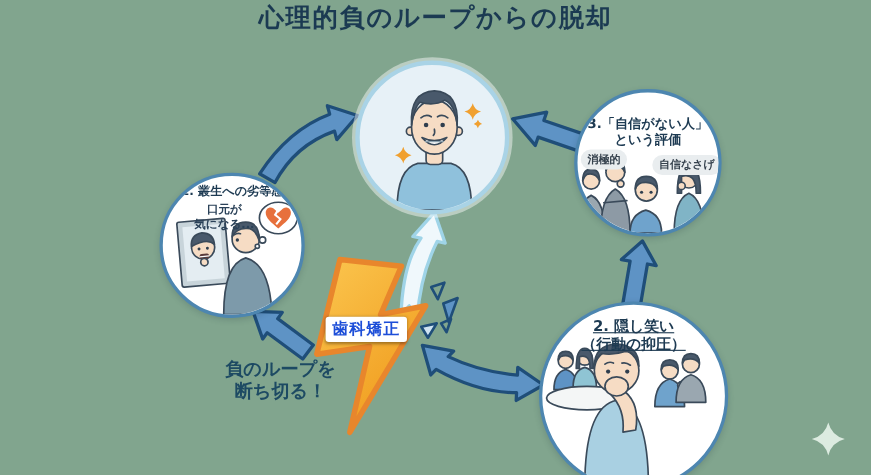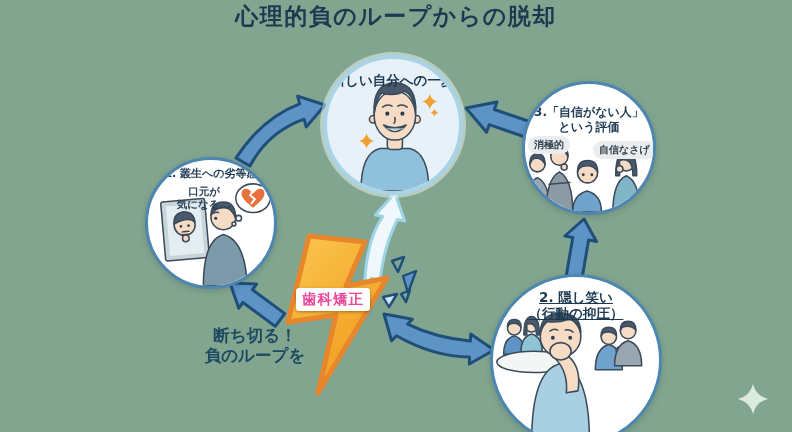--- a/index.html
+++ b/index.html
@@ -30,21 +30,21 @@
   .step2 .c-label{top:12px;font-size:13.5px;text-decoration:underline;}
   .c-note{position:absolute;font-weight:bold;color:#2a4158;}
   .step1 .c-note{left:20px;top:25px;width:72px;text-align:center;font-size:10.5px;line-height:13px;}
   .step2 .c-note{left:86px;top:41px;font-size:11px;line-height:14px;}
   .bubble{position:absolute;background:#e9edef;border-radius:9px;padding:2px 6px;
           font-size:10px;font-weight:bold;color:#36424e;white-space:nowrap;}
   .bubble.b1{left:3px;top:52px;}
   .bubble.b2{left:68px;top:57px;}
   .bolt-label{position:absolute;left:296px;top:288px;width:74px;height:23px;background:#fff;
           border-radius:3px;box-shadow:0 1px 3px rgba(0,0,0,.35);display:flex;align-items:center;
-          justify-content:center;font-size:14.5px;font-weight:bold;letter-spacing:1px;color:#ec4899;}
+          justify-content:center;font-size:14.5px;font-weight:bold;letter-spacing:1px;color:#1d4ed8;}
   .break-text{position:absolute;left:185px;top:326px;width:140px;text-align:center;
           font-size:16.5px;font-weight:bold;line-height:19.5px;color:var(--break-text);}
   .arrow{fill:var(--arrow-fill);stroke:var(--arrow-outline);stroke-width:3;stroke-linejoin:round;}
   .white-arrow{fill:#f0f8fc;stroke:#9fd4e8;stroke-width:3;stroke-linejoin:round;}
   .shard{stroke:var(--arrow-outline);stroke-width:2.4;stroke-linejoin:round;fill:none;}
   .shard.filled{fill:var(--arrow-fill);}
   .shard.light{fill:#cfe3f2;}
   .bolt{fill:url(#boltGrad);stroke:var(--lightning-outline);stroke-width:5;stroke-linejoin:round;}
   .mint{fill:var(--sparkle-mint);}
   .spk{fill:var(--sparkle-orange);}
@@ -99,21 +99,20 @@
         <circle class="skin outline" cx="95" cy="64" r="4"></circle>
       <ellipse class="skin outline" cx="72" cy="60" rx="22" ry="26"></ellipse>
       <path class="hair outline" d="M50,58 Q48,26 72,25 Q96,26 94,58 Q92,38 82,34 Q72,40 58,36 Q52,42 50,58 Z"></path>
       <path class="outline nofill" d="M59,51 q5,-4 10,-1 M75,50 q5,-3 10,1"></path>
       <circle fill="#2f3e4e" cx="64" cy="58" r="2.2"></circle>
         <circle fill="#2f3e4e" cx="80" cy="58" r="2.2"></circle>
       <path class="outline nofill" d="M72,62 q1,4 -1,6"></path>
       <path class="outline" fill="#fff" d="M60,70 Q72,84 84,70 Q72,76 60,70 Z"></path>
       <path d="M63,74 L81,74" stroke="#8fa3b0" stroke-width="1.4"></path>
     </svg>
-    <div class="c-label">新しい自分への一歩</div>
   </div>
 
   <div class="circle step1">
     <svg viewBox="0 0 132 132" aria-hidden="true">
       <g transform="rotate(-5 40 75)">
         <rect class="outline" fill="#c8d4da" x="16" y="42" width="46" height="62" rx="2"></rect>
         <rect fill="#e4edf2" x="21" y="47" width="36" height="52"></rect>
         <circle class="skin outline" cx="39" cy="68" r="11"></circle>
         <path class="hair outline" d="M28,66 Q28,55 39,54 Q50,55 50,66 Q44,59 28,66 Z"></path>
         <circle fill="#2f3e4e" cx="35" cy="69" r="1.4"></circle>
@@ -197,17 +196,17 @@
       <ellipse class="skin outline" cx="70" cy="77" rx="11" ry="9"></ellipse>
     </svg>
     <div class="c-label">
       <div>2. 隠し笑い</div>
       <div>（行動の抑圧）</div>
     </div>
   </div>
 
   <div class="bolt-label">歯科矯正</div>
   <div class="break-text">
+    <div>負のループを</div>
     <div>断ち切る！</div>
-    <div>負のループを</div>
   </div>
 
 </div>
 
 </body></html>

